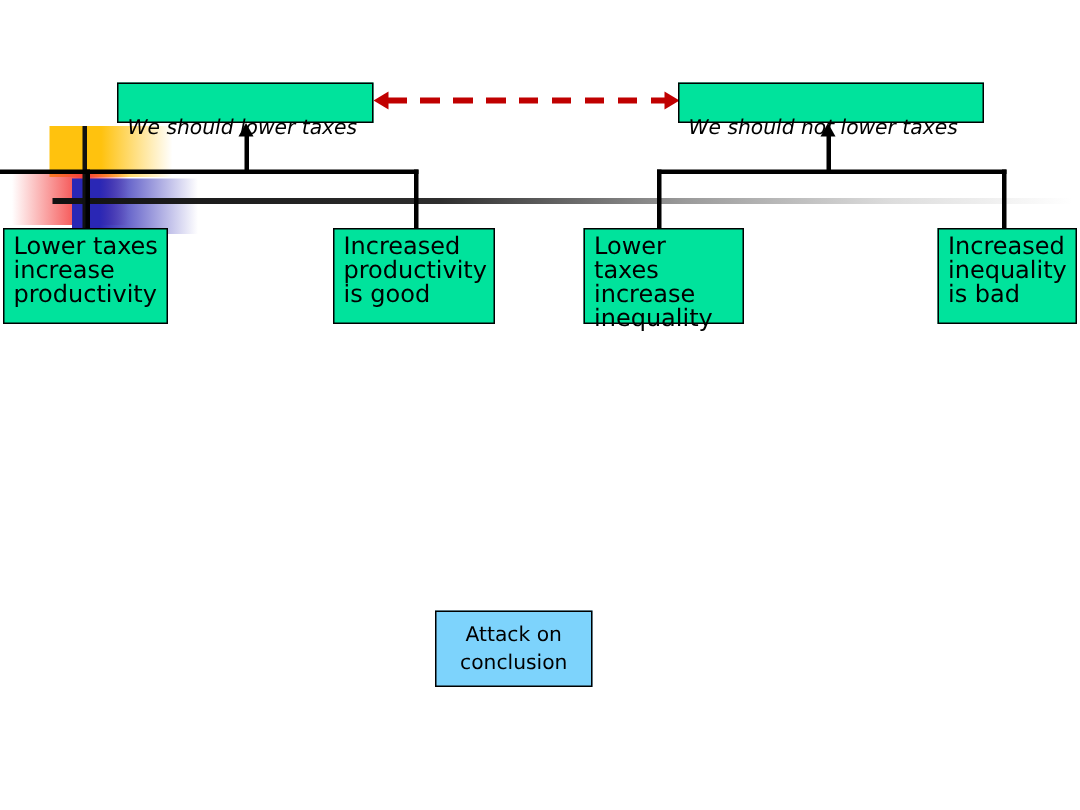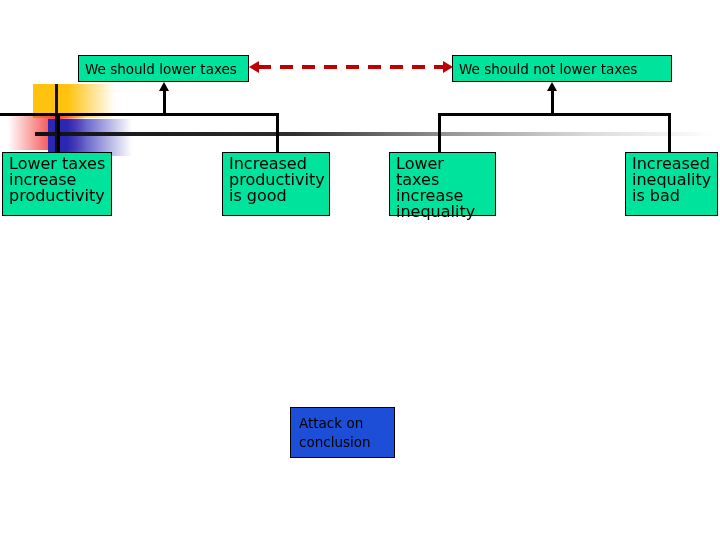--- a/index.html
+++ b/index.html
@@ -99,31 +99,33 @@
     background: #00E39C;
     color: #000000;
     font-size: 16px;
     line-height: 16px;
     padding: 3px 5px 3px 6px;
     white-space: pre-line;
   }
   .node.claim {
     font-size: 13.5px;
     line-height: 18px;
-    padding-top: 4px;
+    padding-top: 20px;
+    font-style: italic;
   }
   .node.attack {
-    background: #1d4ed8;
+    background: #7dd3fc;
     font-size: 13.5px;
     line-height: 19px;
     padding: 6px 8px;
+    text-align: center;
   }
 
   #node-claim-left   { left: 78px;  top: 55px;  width: 171px; height: 27px; }
-  #node-claim-right  { left: 452px; top: 55px;  width: 220px; height: 27px; }
+  #node-claim-right  { left: 452px; top: 55px;  width: 204px; height: 27px; }
   #node-reason-1     { left: 2px;   top: 152px; width: 110px; height: 64px; }
   #node-reason-2     { left: 222px; top: 152px; width: 108px; height: 64px; }
   #node-reason-3     { left: 389px; top: 152px; width: 107px; height: 64px; }
   #node-reason-4     { left: 625px; top: 152px; width: 93px;  height: 64px; }
   #node-attack       { left: 290px; top: 407px; width: 105px; height: 51px; }
 </style>
 </head>
 <body>
 
 <div id="canvas">

